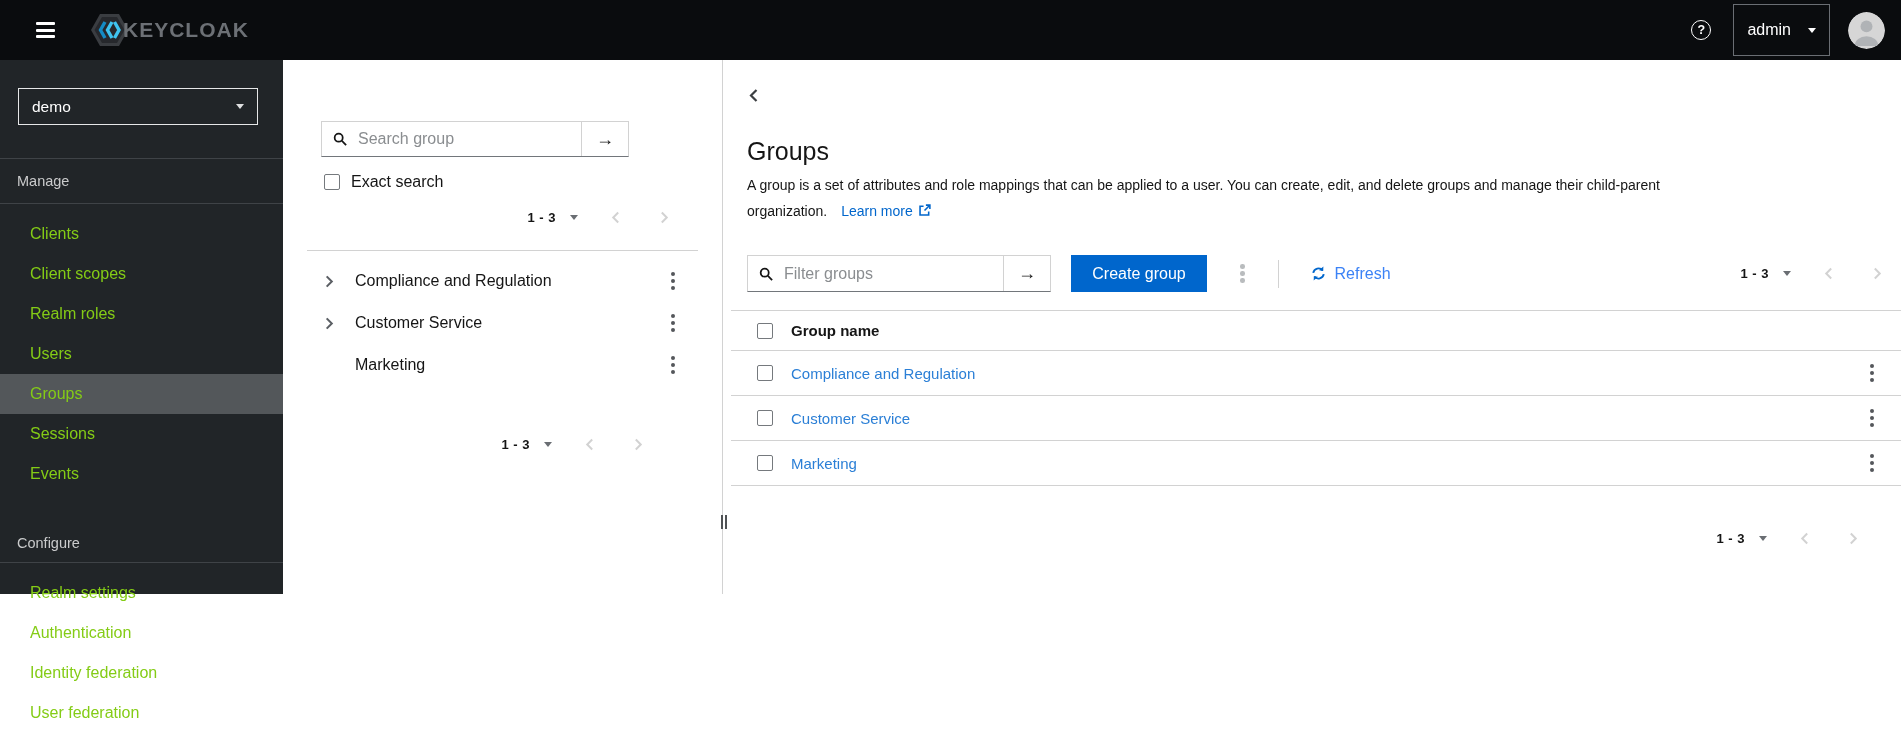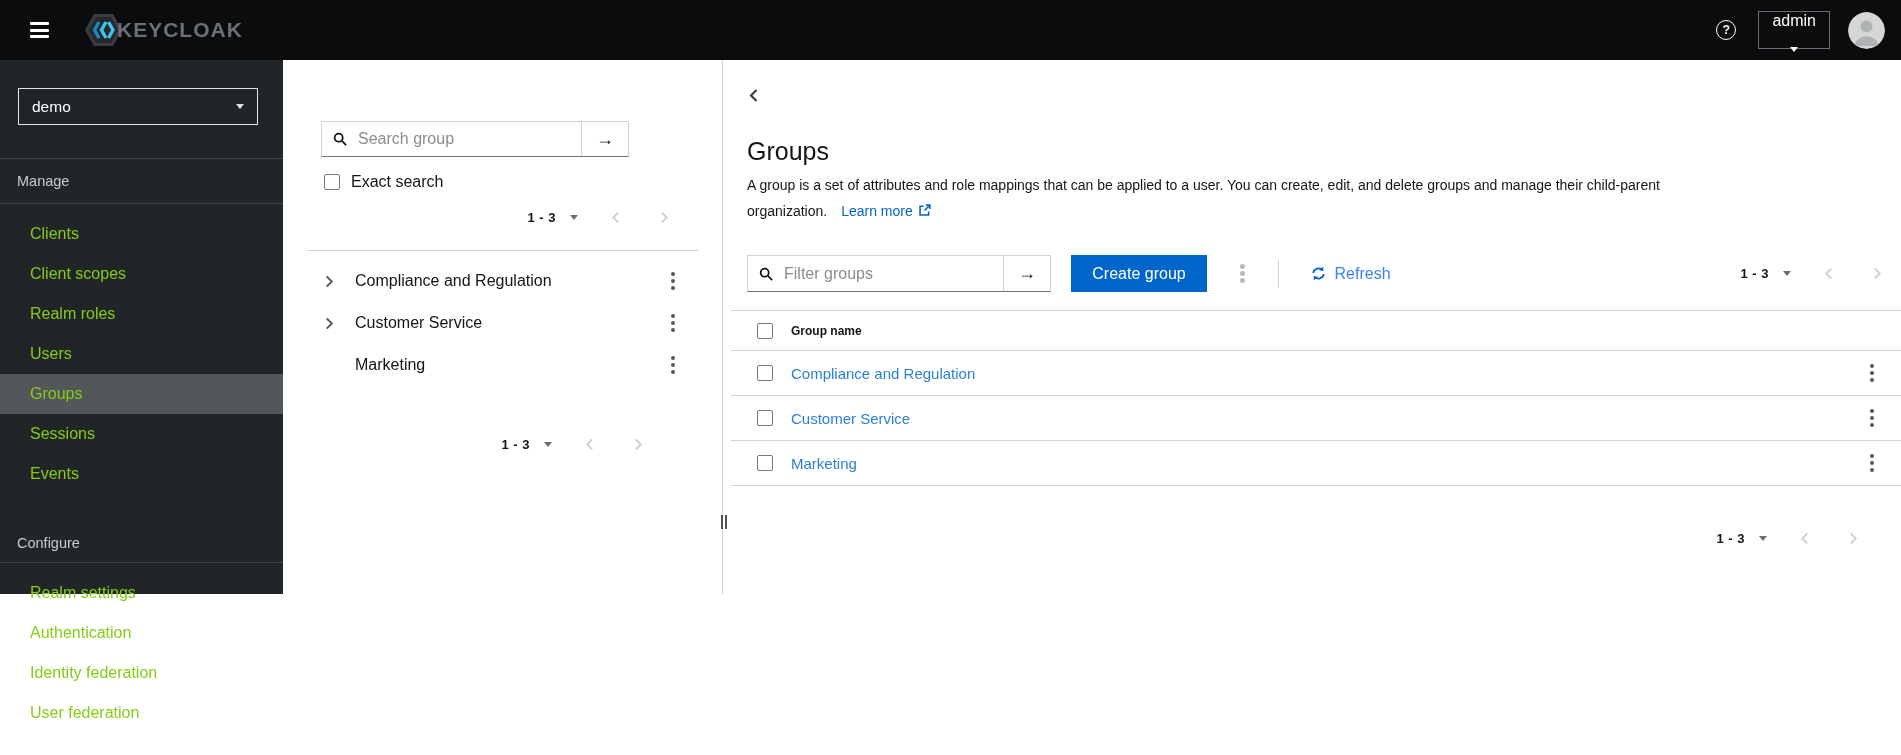--- a/index.html
+++ b/index.html
@@ -3,31 +3,31 @@
 <meta charset="utf-8">
 <style>
   * { box-sizing: border-box; }
   html,body { margin:0; padding:0; }
   body {
     width:1901px; height:755px; overflow:hidden;
     font-family:"Liberation Sans", sans-serif;
     color:#151515; background:#fff;
   }
   
-  .masthead { height:60px; background:#0a0c0e; display:flex; align-items:center; padding:0 16px 0 14px;justify-content:flex-end; }
+  .masthead { height:60px; background:#0a0c0e; display:flex; align-items:center; padding:0 16px 0 20px;justify-content:flex-end; }
   .hamburger { background:none; border:none; padding:10px 12px; cursor:pointer; margin-left:4px; }
   .hamburger-icon i { display:block; width:19px; height:3px; background:#fff; margin:3.5px 0; border-radius:1px; }
   .brand { display:flex; align-items:center; margin-left:24px; cursor:pointer; }
   .brand-text { font-size:21px; font-weight:700; color:#6c7075; letter-spacing:1px; margin-left:-5px; }
   .masthead-right { margin-left:auto; display:flex; align-items:center; }
   .help-btn { background:none; border:none; cursor:pointer; padding:0; margin-right:22px; }
   .help-icon { display:flex; width:20px; height:20px; border:1.6px solid #fff; border-radius:50%; color:#fff;
     font-size:12.5px; font-weight:700; align-items:center; justify-content:center; }
-  .user-dropdown { background:none; border:1px solid #6a6e73; color:#fff; font-size:16px; height:38px;
-    padding:0 13px; display:flex; align-items:center; gap:17px; cursor:pointer;flex-direction:column; }
+  .user-dropdown { background:none; border:1px solid #6a6e73; color:#fff; font-size:16px; height:52px;
+    padding:0 13px; display:flex; align-items:center; gap:17px; cursor:pointer; }
   .caret { width:0; height:0; border-left:4.5px solid transparent; border-right:4.5px solid transparent;
     border-top:5.5px solid currentColor; display:inline-block; }
   .user-dropdown .caret { color:#fff; }
   .avatar { width:37px; height:37px; border-radius:50%; overflow:hidden; margin-left:18px; cursor:pointer; }
   
   .layout { display:flex; height:534px; }
   
   .sidebar { width:283px; background:#212528; flex-shrink:0; }
   .realm-selector { margin:28px 25px 0 18px; height:37px; border:1px solid #e6e7e8; display:flex; align-items:center;
     justify-content:space-between; padding:0 13px; color:#fff; font-size:15.5px; cursor:pointer; }
@@ -85,21 +85,21 @@
     font-family:inherit; margin-left:20px; cursor:pointer; }
   .toolbar .kebab { margin-left:30px; }
   .v-div { width:1px; height:28px; background:#d2d2d2; margin-left:30px; }
   .refresh-btn { display:flex; align-items:center; gap:9px; background:none; border:none; color:#3b82f6;
     font-size:16px; font-family:inherit; margin-left:26px; cursor:pointer; }
   .toolbar-pag { margin-left:auto; }
   
   .grp-table { margin:18px 0 0 8px; }
   .t-head { height:41px; border-top:1px solid #d2d2d2; border-bottom:1px solid #d2d2d2; display:flex;
     align-items:center; padding:0 24px 0 26px; gap:18px; }
-  .t-col { font-size:12px; font-weight:700; }
+  .t-col { font-size:15px; font-weight:700; }
   .t-row { height:45px; border-bottom:1px solid #d2d2d2; display:flex; align-items:center; padding:0 24px 0 26px; gap:18px; }
   .row-link { font-size:15px; color:#2b7fd6; text-decoration:none; cursor:pointer; }
   .t-row .kebab { margin-left:auto; }
   .main-pag-bottom { justify-content:flex-end; margin:41px 38px 0 0; }
 </style>
 </head>
 <body>
 
 <header class="masthead">
   <button class="hamburger">

